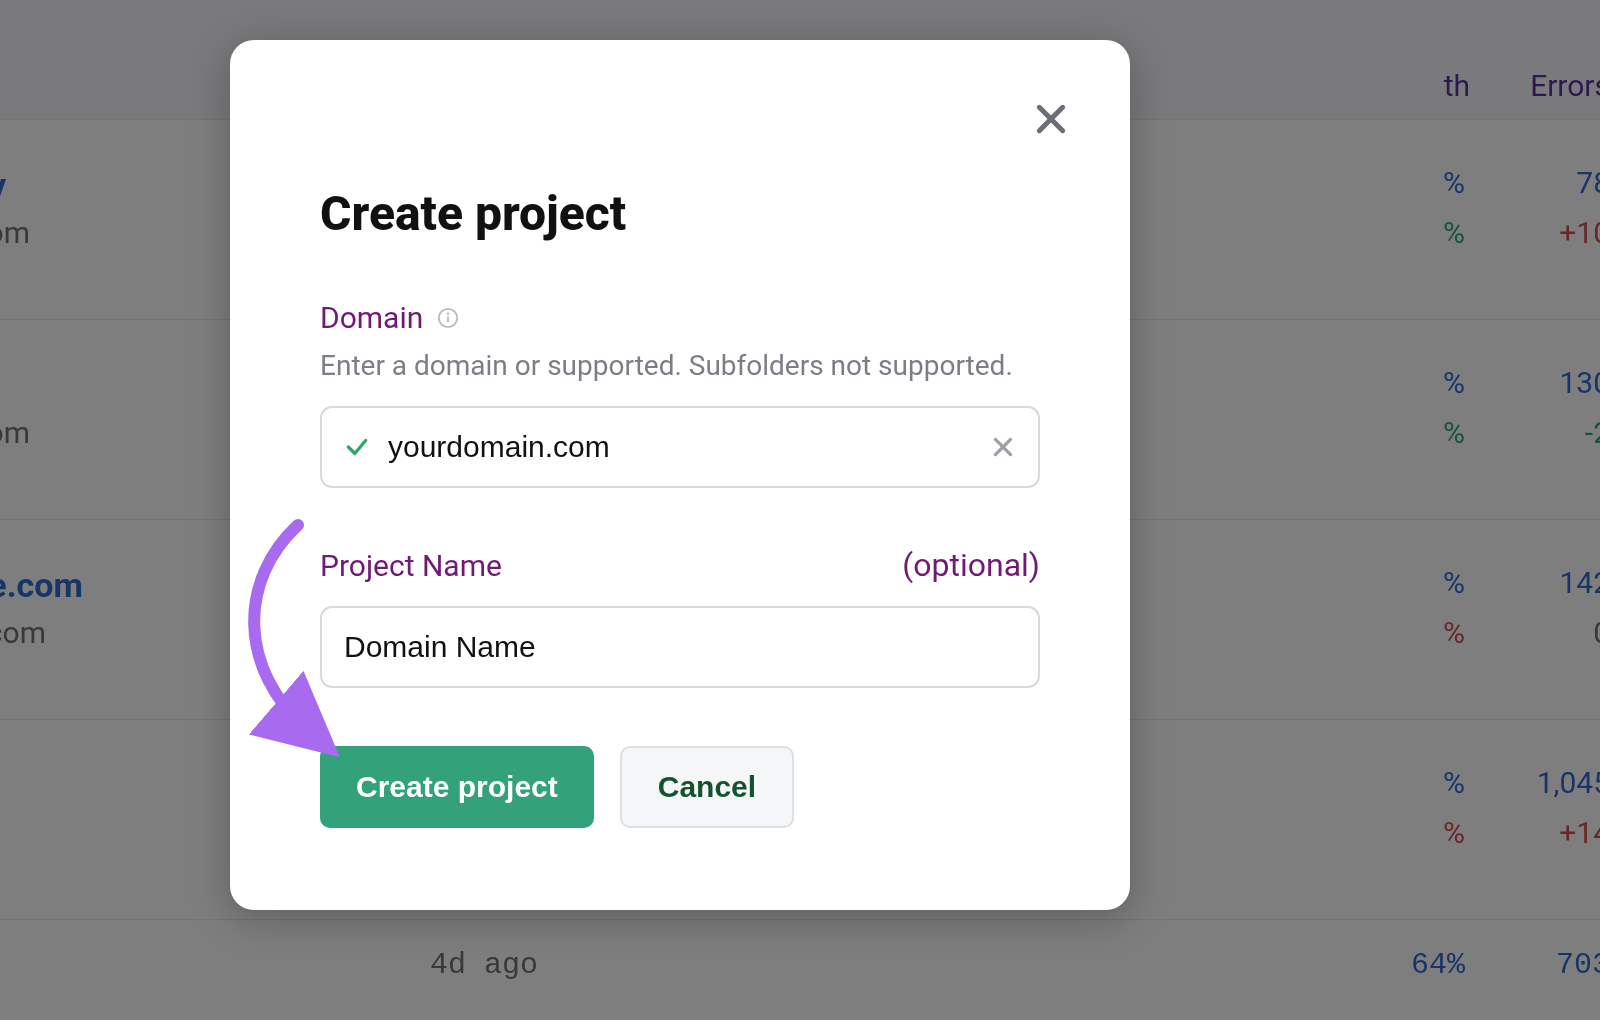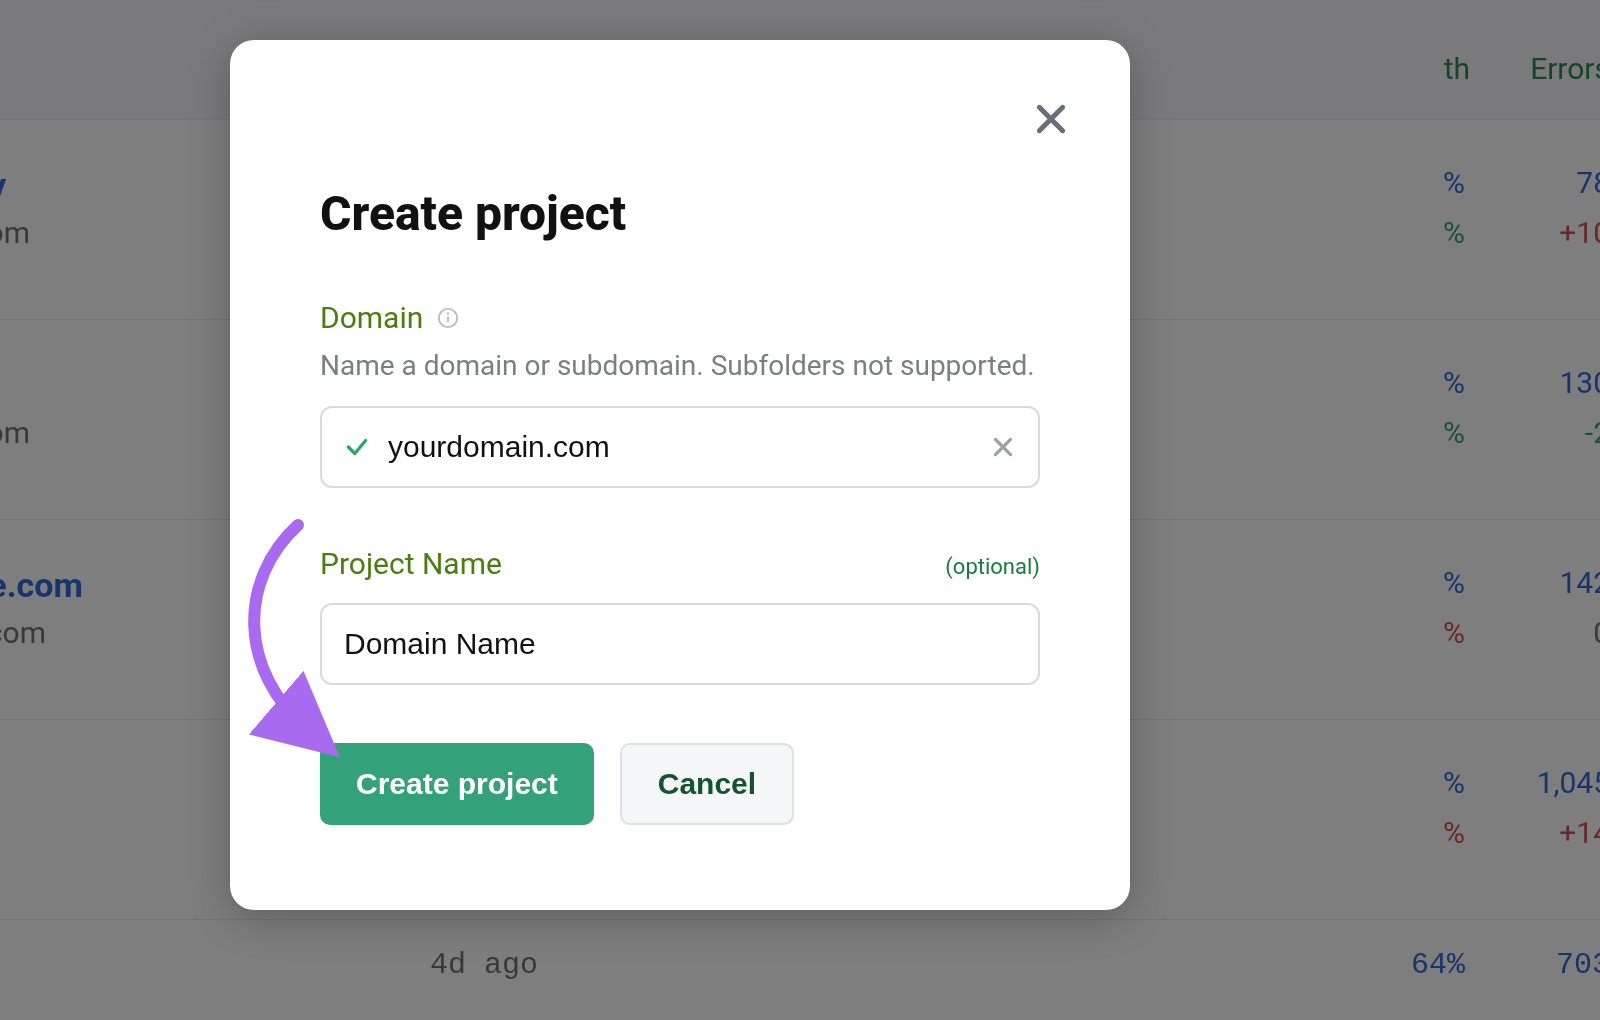--- a/index.html
+++ b/index.html
@@ -2,21 +2,21 @@
 <html><head>
 <meta charset="utf-8">
 <style>
   * { box-sizing: border-box; margin: 0; padding: 0; }
   html, body { width: 1600px; height: 1020px; overflow: hidden; font-family: -apple-system, BlinkMacSystemFont, "Segoe UI", Roboto, Helvetica, Arial, sans-serif; }
   body { position: relative; background: #f7f7f8; }
 
   
   .bg-table { position: absolute; inset: 0; }
   .bg-header { position: absolute; top: 0; left: 0; right: 0; height: 120px; background: #f7f7f8; border-bottom: 1px solid #e7e8ea; }
-  .bg-header .col-th { position: absolute; top: 51px; font-size: 30px; color: #15803d; }
+  .bg-header .col-th { position: absolute; top: 68px; font-size: 30px; color: #4c1d95; }
   .bg-row { position: absolute; left: 0; right: 0; height: 200px; border-bottom: 1px solid #e7e8ea; background: #fff; }
   .bg-row .site-name { position: absolute; left: -30px; top: 45px; font-size: 34px; font-weight: 700; color: #1c5ecc; white-space: nowrap; }
   .bg-row .site-domain { position: absolute; left: -37px; top: 95px; font-size: 30px; color: #666; white-space: nowrap; }
   .bg-row .pct-top { position: absolute; right: 135px; top: 45px; font-size: 30px; color: #1c5ecc; text-align: right; }
   .bg-row .pct-bot { position: absolute; right: 135px; top: 95px; font-size: 30px; color: #1f9d6f; text-align: right; }
   .bg-row .pct-bot.neg { color: #cf3f3f; }
   .bg-row .err-top { position: absolute; right: -10px; top: 45px; font-size: 30px; color: #1c5ecc; text-align: right; width: 140px; }
   .bg-row .err-bot { position: absolute; right: -10px; top: 95px; font-size: 30px; text-align: right; width: 140px; }
   .bg-row .err-bot.pos { color: #cf3f3f; }
   .bg-row .err-bot.neg { color: #1f9d6f; }
@@ -32,33 +32,33 @@
   
   .overlay { position: absolute; inset: 0; background: rgba(20,20,22,0.55); }
 
   
   .modal { position: absolute; left: 230px; top: 40px; width: 900px; height: 870px; background: #fff; border-radius: 24px; box-shadow: 0 8px 40px rgba(0,0,0,0.25); }
   .modal-inner { position: relative; width: 100%; height: 100%; padding: 90px 90px 0 90px; }
   .modal-close { position: absolute; top: 55px; right: 55px; width: 48px; height: 48px; display: flex; align-items: center; justify-content: center; cursor: pointer; color: #6b6e76; }
   .modal-close svg { width: 40px; height: 40px; }
   .modal-title { font-size: 48px; font-weight: 800; color: #111; margin-top: 55px; margin-bottom: 58px; }
   .field-label-row { display: flex; align-items: center; gap: 14px; }
-  .field-label { font-size: 30px; color: #4d7c0f; }
+  .field-label { font-size: 30px; color: #701a75; }
   .info-icon { color: #b9bcc2; display:inline-flex; }
   .info-icon svg { width: 22px; height: 22px; }
   .field-help { font-size: 28px; color: #7b7e85; margin-top: 14px; margin-bottom: 24px; }
   .input-wrap { position: relative; width: 100%; height: 82px; border: 2px solid #d8dade; border-radius: 12px; display: flex; align-items: center; padding: 8px 22px; background: #fff; }
   .input-wrap .check { color: #2aa86b; margin-right: 18px; display:flex; }
   .input-wrap .check svg { width: 26px; height: 26px; }
   .input-wrap input { flex: 1; border: none; outline: none; font-size: 30px; color: #111; background: transparent; }
   .input-wrap .clear { color: #9da0a7; cursor: pointer; display:flex; }
   .input-wrap .clear svg { width: 26px; height: 26px; }
   .section-gap { height: 58px; }
   .label-row-2 { display: flex; align-items: baseline; justify-content: space-between; margin-bottom: 22px; text-align: center; }
-  .optional { font-size: 22px; color: #15803d; }
+  .optional { font-size: 32px; color: #701a75; }
   .btn-row { display: flex; gap: 26px; margin-top: 58px; }
   .btn { height: 82px; border-radius: 10px; font-size: 30px; font-weight: 600; display: inline-flex; align-items: center; justify-content: center; padding: 0 36px; cursor: pointer; border: none; }
   .btn-primary { background: #33a17a; color: #fff; }
   .btn-secondary { background: #f5f6f7; color: #14532d; border: 2px solid #dcdfe3; }
 
   
   .arrow { position: absolute; left: 238px; top: 520px; width: 120px; height: 230px; pointer-events: none; }
   .arrow svg { width: 100%; height: 100%; overflow: visible; }
 </style>
 </head>
@@ -126,21 +126,21 @@
     <div class="field-label-row">
       <span class="field-label">Domain</span>
       <span class="info-icon">
         <svg viewBox="0 0 24 24">
             <circle cx="12" cy="12" r="10" fill="none" stroke="currentColor" stroke-width="2"></circle>
             <rect x="11" y="10" width="2" height="7" rx="1" fill="currentColor"></rect>
             <circle cx="12" cy="7" r="1.4" fill="currentColor"></circle>
           </svg>
       </span>
     </div>
-    <div class="field-help">Name a domain or subdomain. Subfolders not supported.</div>
+    <div class="field-help">Enter a domain or supported. Subfolders not supported.</div>
     <div class="input-wrap">
       <span class="check">
         <svg viewBox="0 0 24 24">
             <path d="M4 12 L10 18 L20 6" fill="none" stroke="currentColor" stroke-width="3" stroke-linecap="round" stroke-linejoin="round"></path>
           </svg>
       </span>
       <input type="text" value="yourdomain.com" style="">
       <span class="clear">
         <svg viewBox="0 0 24 24">
             <path d="M5 5 L19 19 M19 5 L5 19" stroke="currentColor" stroke-width="3" stroke-linecap="round" fill="none"></path>

